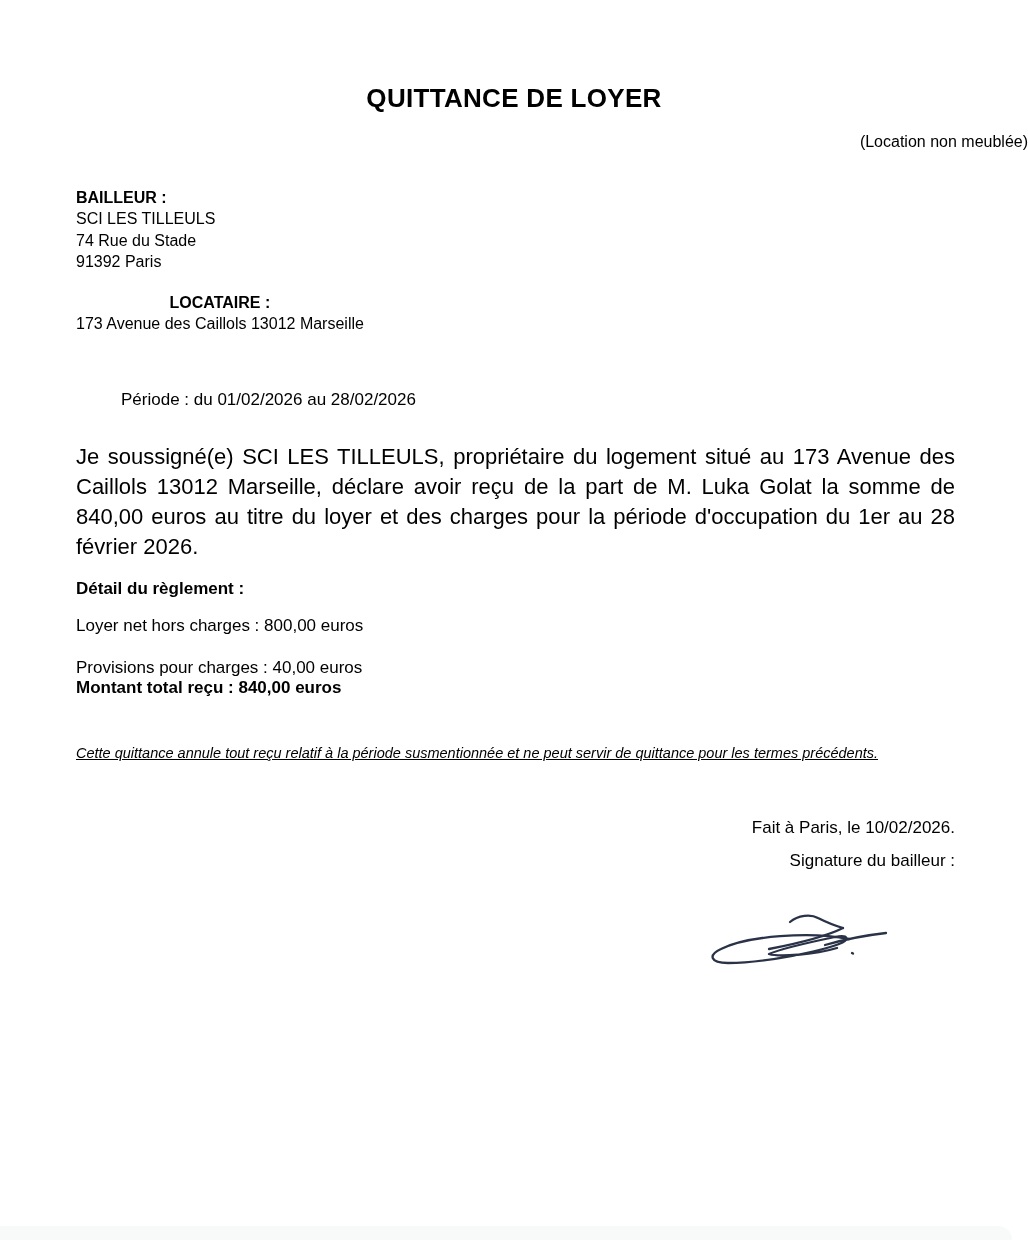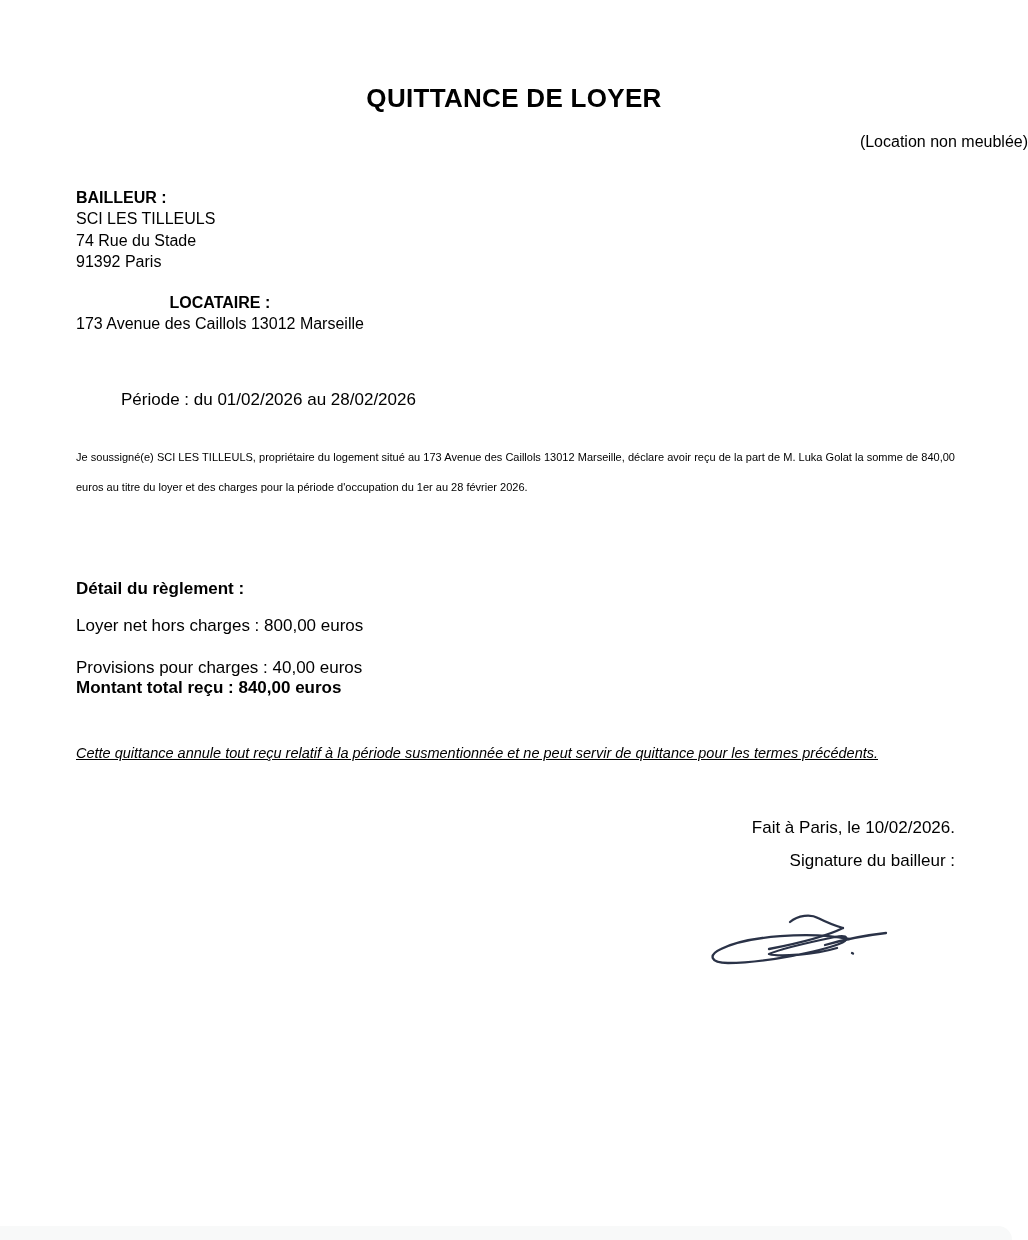--- a/index.html
+++ b/index.html
@@ -53,21 +53,21 @@
     top: 390px;
     font-size: 17px;
     line-height: 19.6px;
     margin-left: 45px;
   }
   .declaration {
     position: absolute;
     left: 76px;
     top: 442px;
     width: 879px;
-    font-size: 11px;
+    font-size: 22px;
     line-height: 30px;
     text-align: justify;
   }
   .detail-line {
     position: absolute;
     left: 76px;
     font-size: 17px;
     line-height: 19.6px;
   }
   .detail-heading { top: 579px; font-weight: bold; }

